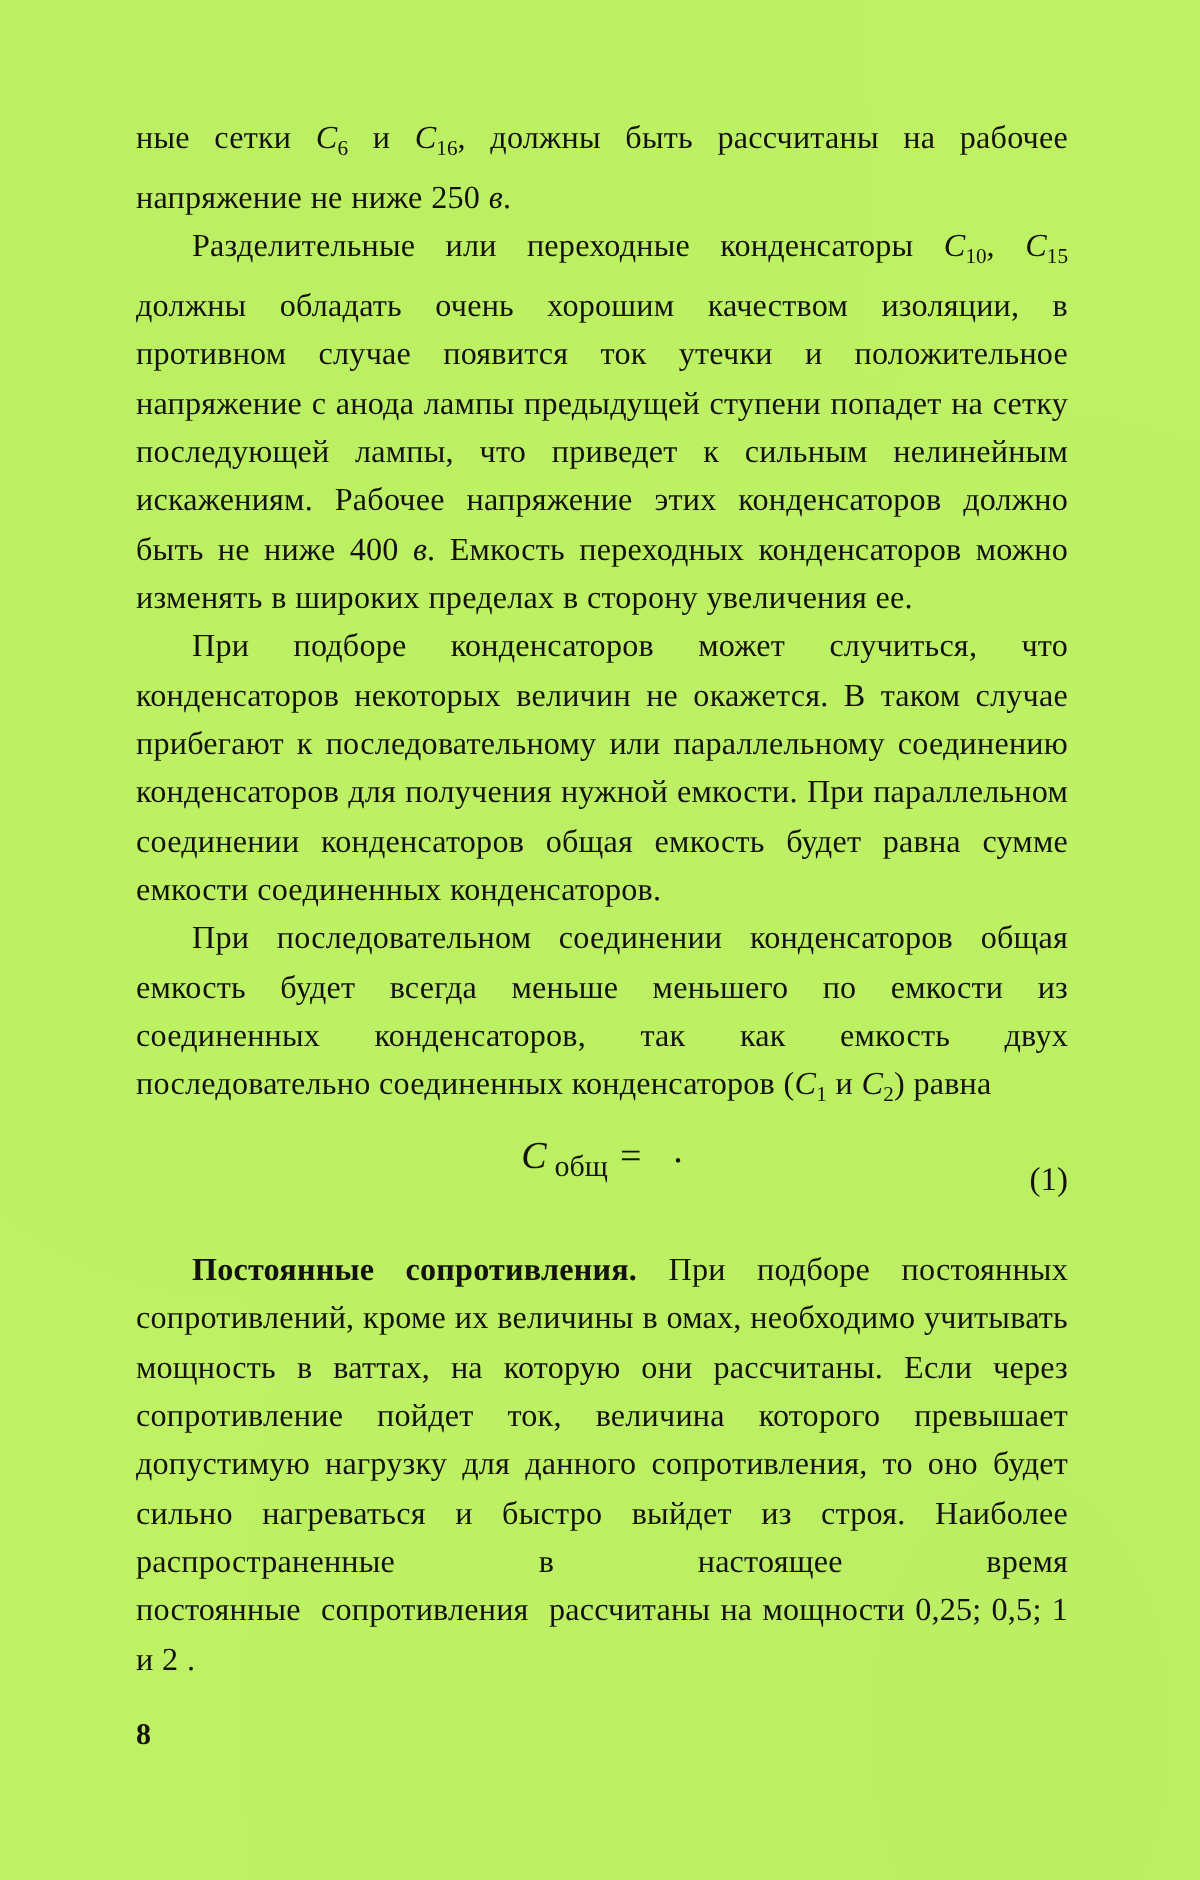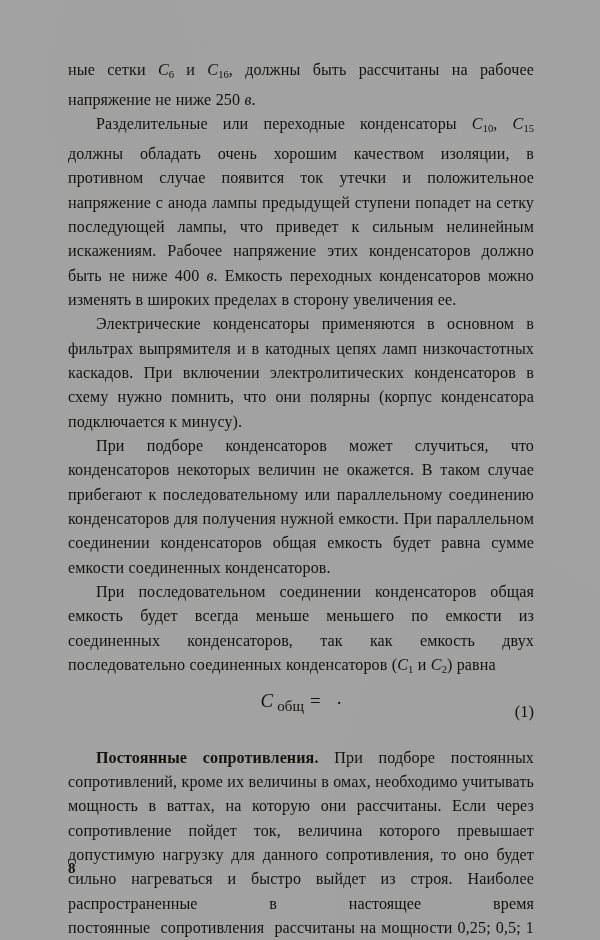--- a/index.html
+++ b/index.html
@@ -15,21 +15,21 @@
     overflow: hidden;
     position: relative;
   }
 
   #page {
     position: absolute;
     left: 0;
     top: 0;
     width: 600px;
     height: 940px;
-    background: #a3a3a3;
+    background: #bef264;
   }
 
   
   #page::before {
     content: "";
     position: absolute;
     inset: 0;
     background:
       radial-gradient(ellipse at 20% 10%, rgba(0,0,0,0.012), rgba(0,0,0,0) 60%),
       radial-gradient(ellipse at 85% 92%, rgba(0,0,0,0.015), rgba(0,0,0,0) 65%);
@@ -177,21 +177,20 @@
 <body>
 
 <div id="page">
 
   <div id="textblock">
 
     <p class="para">ные сетки <span class="var">C</span><span class="sub">6</span> и <span class="var">C</span><span class="sub">16</span>, должны быть рассчитаны на рабочее напряжение не ниже 250&nbsp;<span class="ital">в</span>.</p>
 
     <p class="para indent">Разделительные или переходные конденсаторы <span class="var">C</span><span class="sub">10</span>, <span class="var">C</span><span class="sub">15</span> должны обладать очень хорошим качеством изоляции, в противном случае появится ток утечки и положительное напряжение с анода лампы предыдущей ступени попадет на сетку последующей лампы, что приведет к сильным нелинейным искажениям. Рабочее напряжение этих конденсаторов должно быть не ниже 400&nbsp;<span class="ital">в</span>. Емкость переходных конденсаторов можно изменять в широких пределах в сторону увеличения ее.</p>
 
-    <p class="para indent">Электрические конденсаторы применяются в основном в фильтрах выпрямителя и в катодных цепях ламп низкочастотных каскадов. При включении электролитических конденсаторов в схему нужно помнить, что они полярны (корпус конденсатора подключается к минусу).</p>
 
     <p class="para indent">При подборе конденсаторов может случиться, что конденсаторов некоторых величин не окажется. В таком случае прибегают к последовательному или параллельному соединению конденсаторов для получения нужной емкости. При параллельном соединении конденсаторов общая емкость будет равна сумме емкости соединенных конденсаторов.</p>
 
     <p class="para indent">При последовательном соединении конденсаторов общая емкость будет всегда меньше меньшего по емкости из соединенных конденсаторов, так как емкость двух последовательно соединенных конденсаторов (<span class="var">C</span><span class="sub">1</span> и <span class="var">C</span><span class="sub">2</span>) равна</p>
 
     <div id="formula-row">
       <div id="formula">
         <span class="f-lhs">
             <span>C</span>
             <span class="lhs-sub">общ</span>

